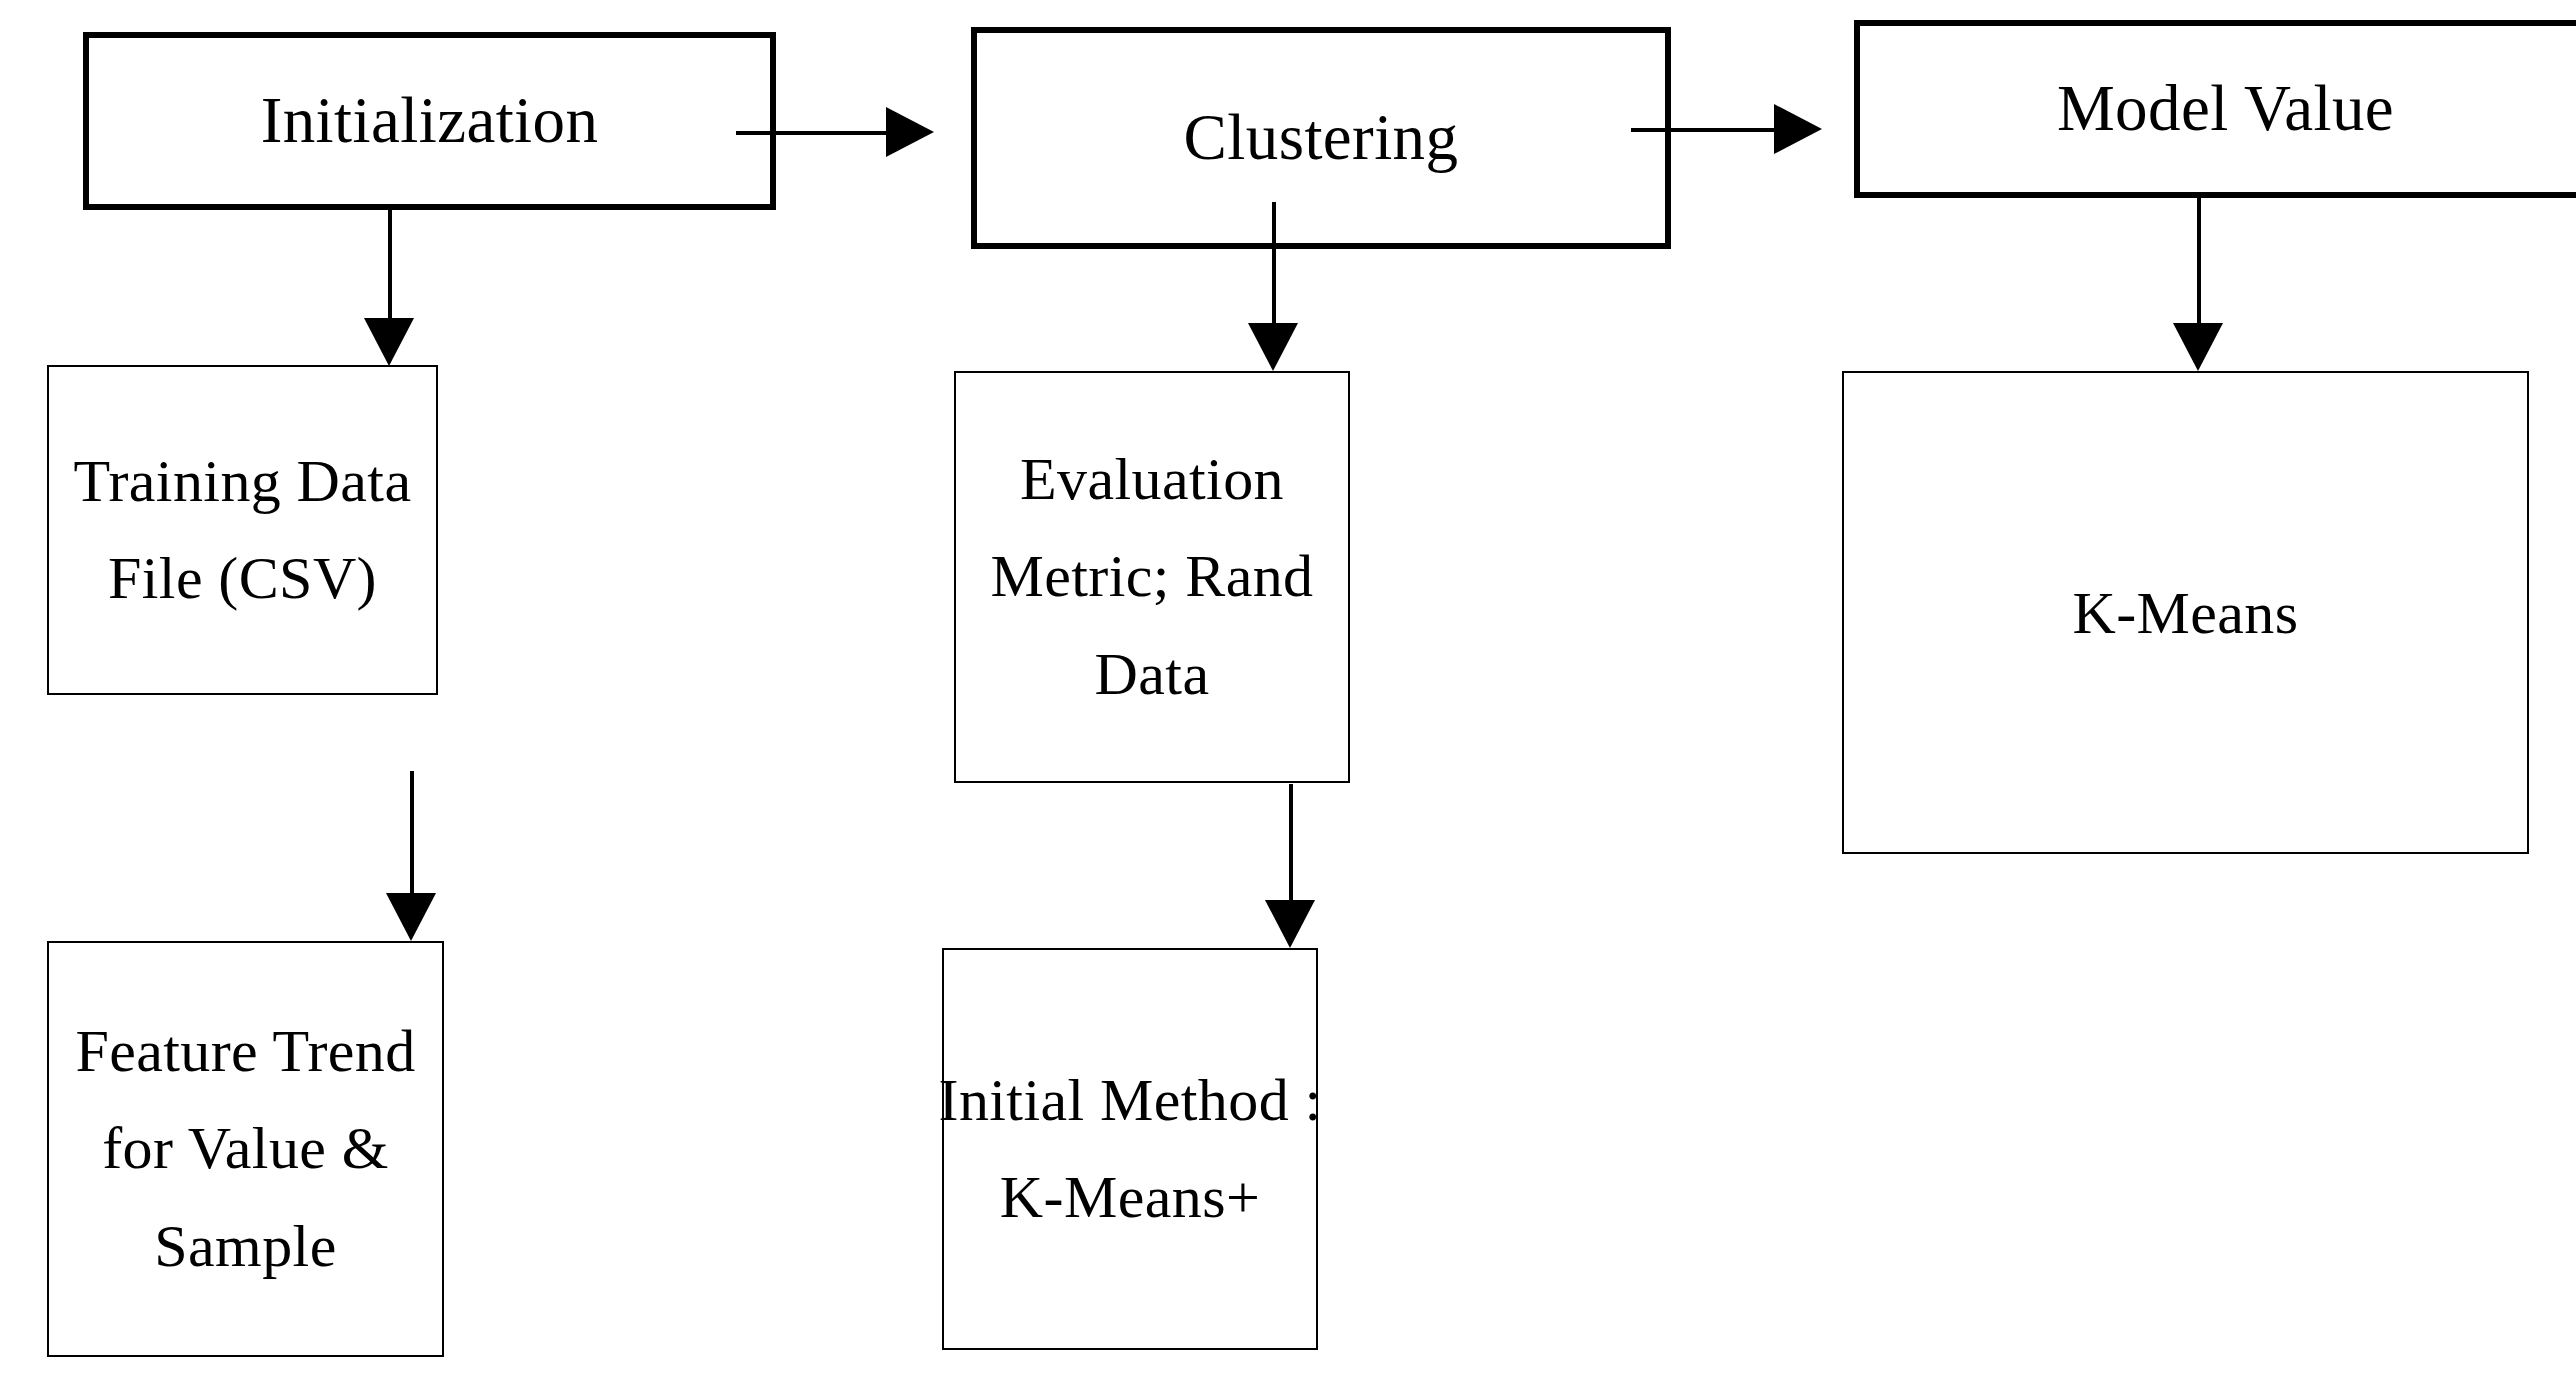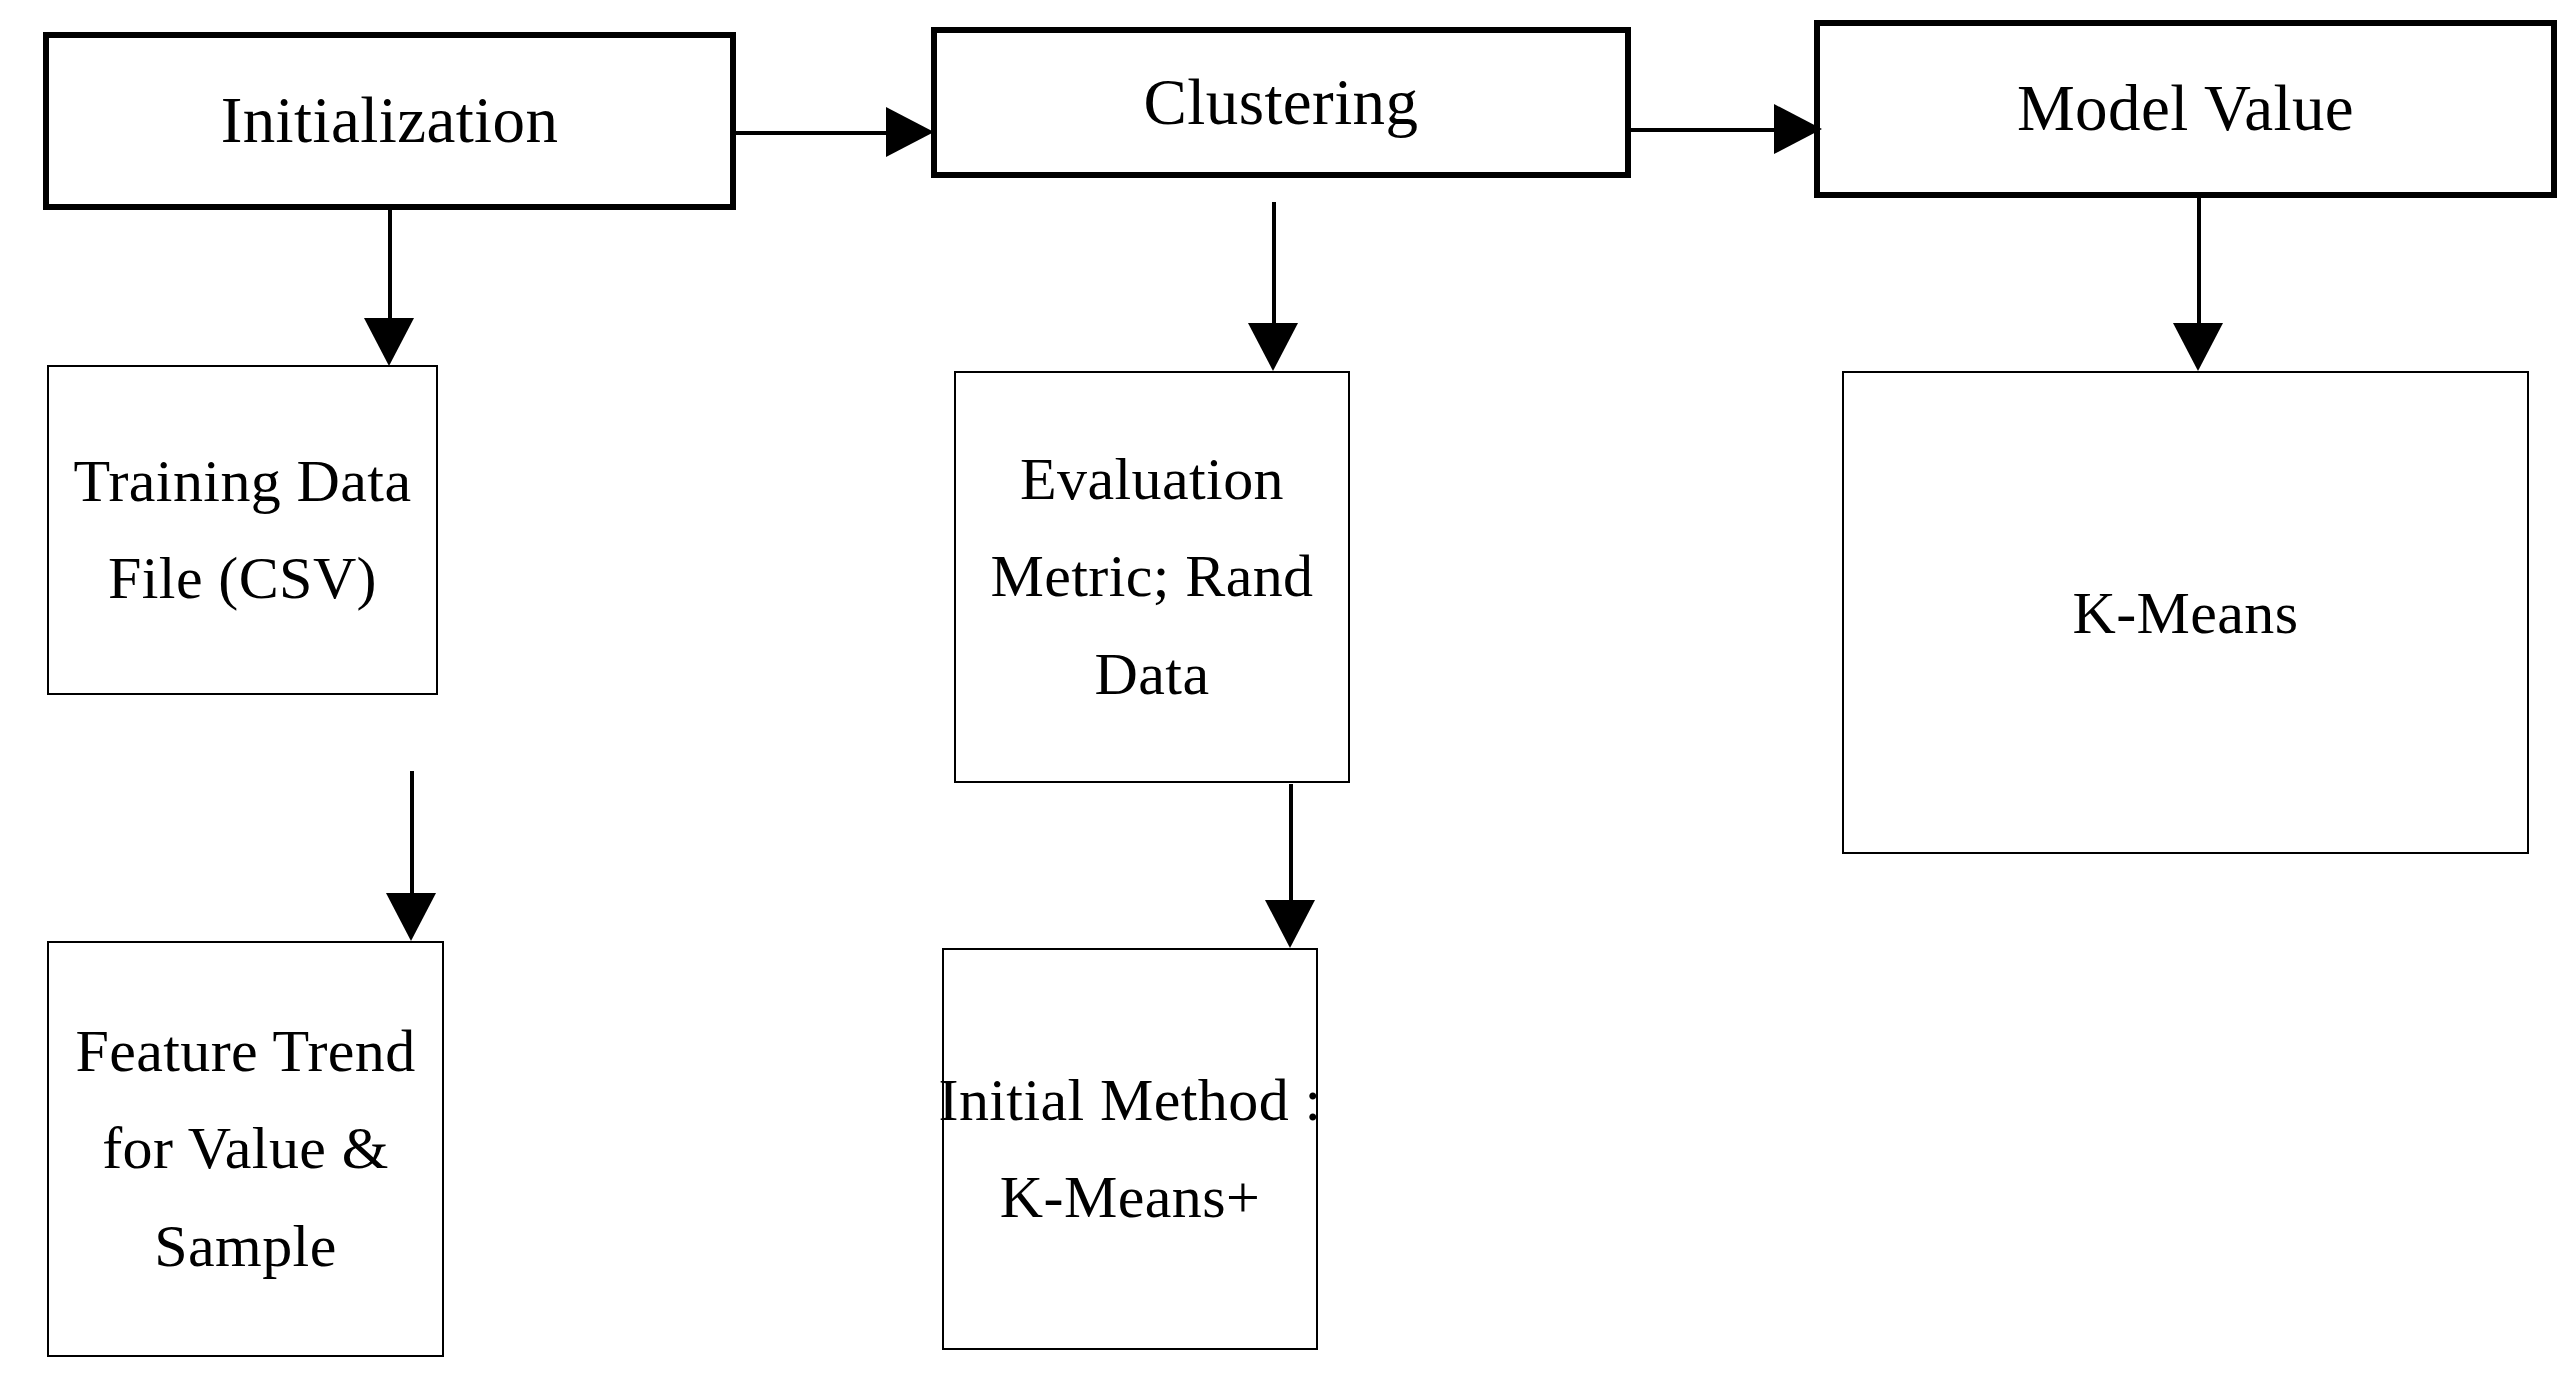--- a/index.html
+++ b/index.html
@@ -23,20 +23,21 @@
     border: 2.6px solid #000000;
     display: flex;
     flex-direction: column;
     align-items: center;
     justify-content: center;
     text-align: center;
     color: #000000;
   }
   .node.thick {
     border-width: 6px;
+    margin-left: 40px;
   }
   .node .line {
     display: block;
     white-space: nowrap;
     line-height: 1.62;
     letter-spacing: 0.4px;
   }
   .stage-title .line {
     font-size: 65px;
     line-height: 1.1;
@@ -84,21 +85,21 @@
 </style>
 </head>
 <body>
 
 <div id="canvas">
 
   <div class="node thick stage-title" style="left:43px; top:32px; width:693px; height:178px;">
     <span class="line">Initialization</span>
   </div>
 
-  <div class="node thick stage-title" style="left:931px; top:27px; width:700px; height:151px;font-family:Liberation Serif, serif;">
+  <div class="node thick stage-title" style="left:931px; top:27px; width:700px; height:222px;font-family:Liberation Serif, serif;">
     <span class="line">Clustering</span>
   </div>
 
   <div class="node thick stage-title" style="left:1814px; top:19.6px; width:743px; height:178px;">
     <span class="line">Model Value</span>
   </div>
 
   <div class="node detail" style="left:47px; top:365px; width:391px; height:330px;align-items:center;">
     <span class="line">Training Data</span>
     <span class="line">File (CSV)</span>

